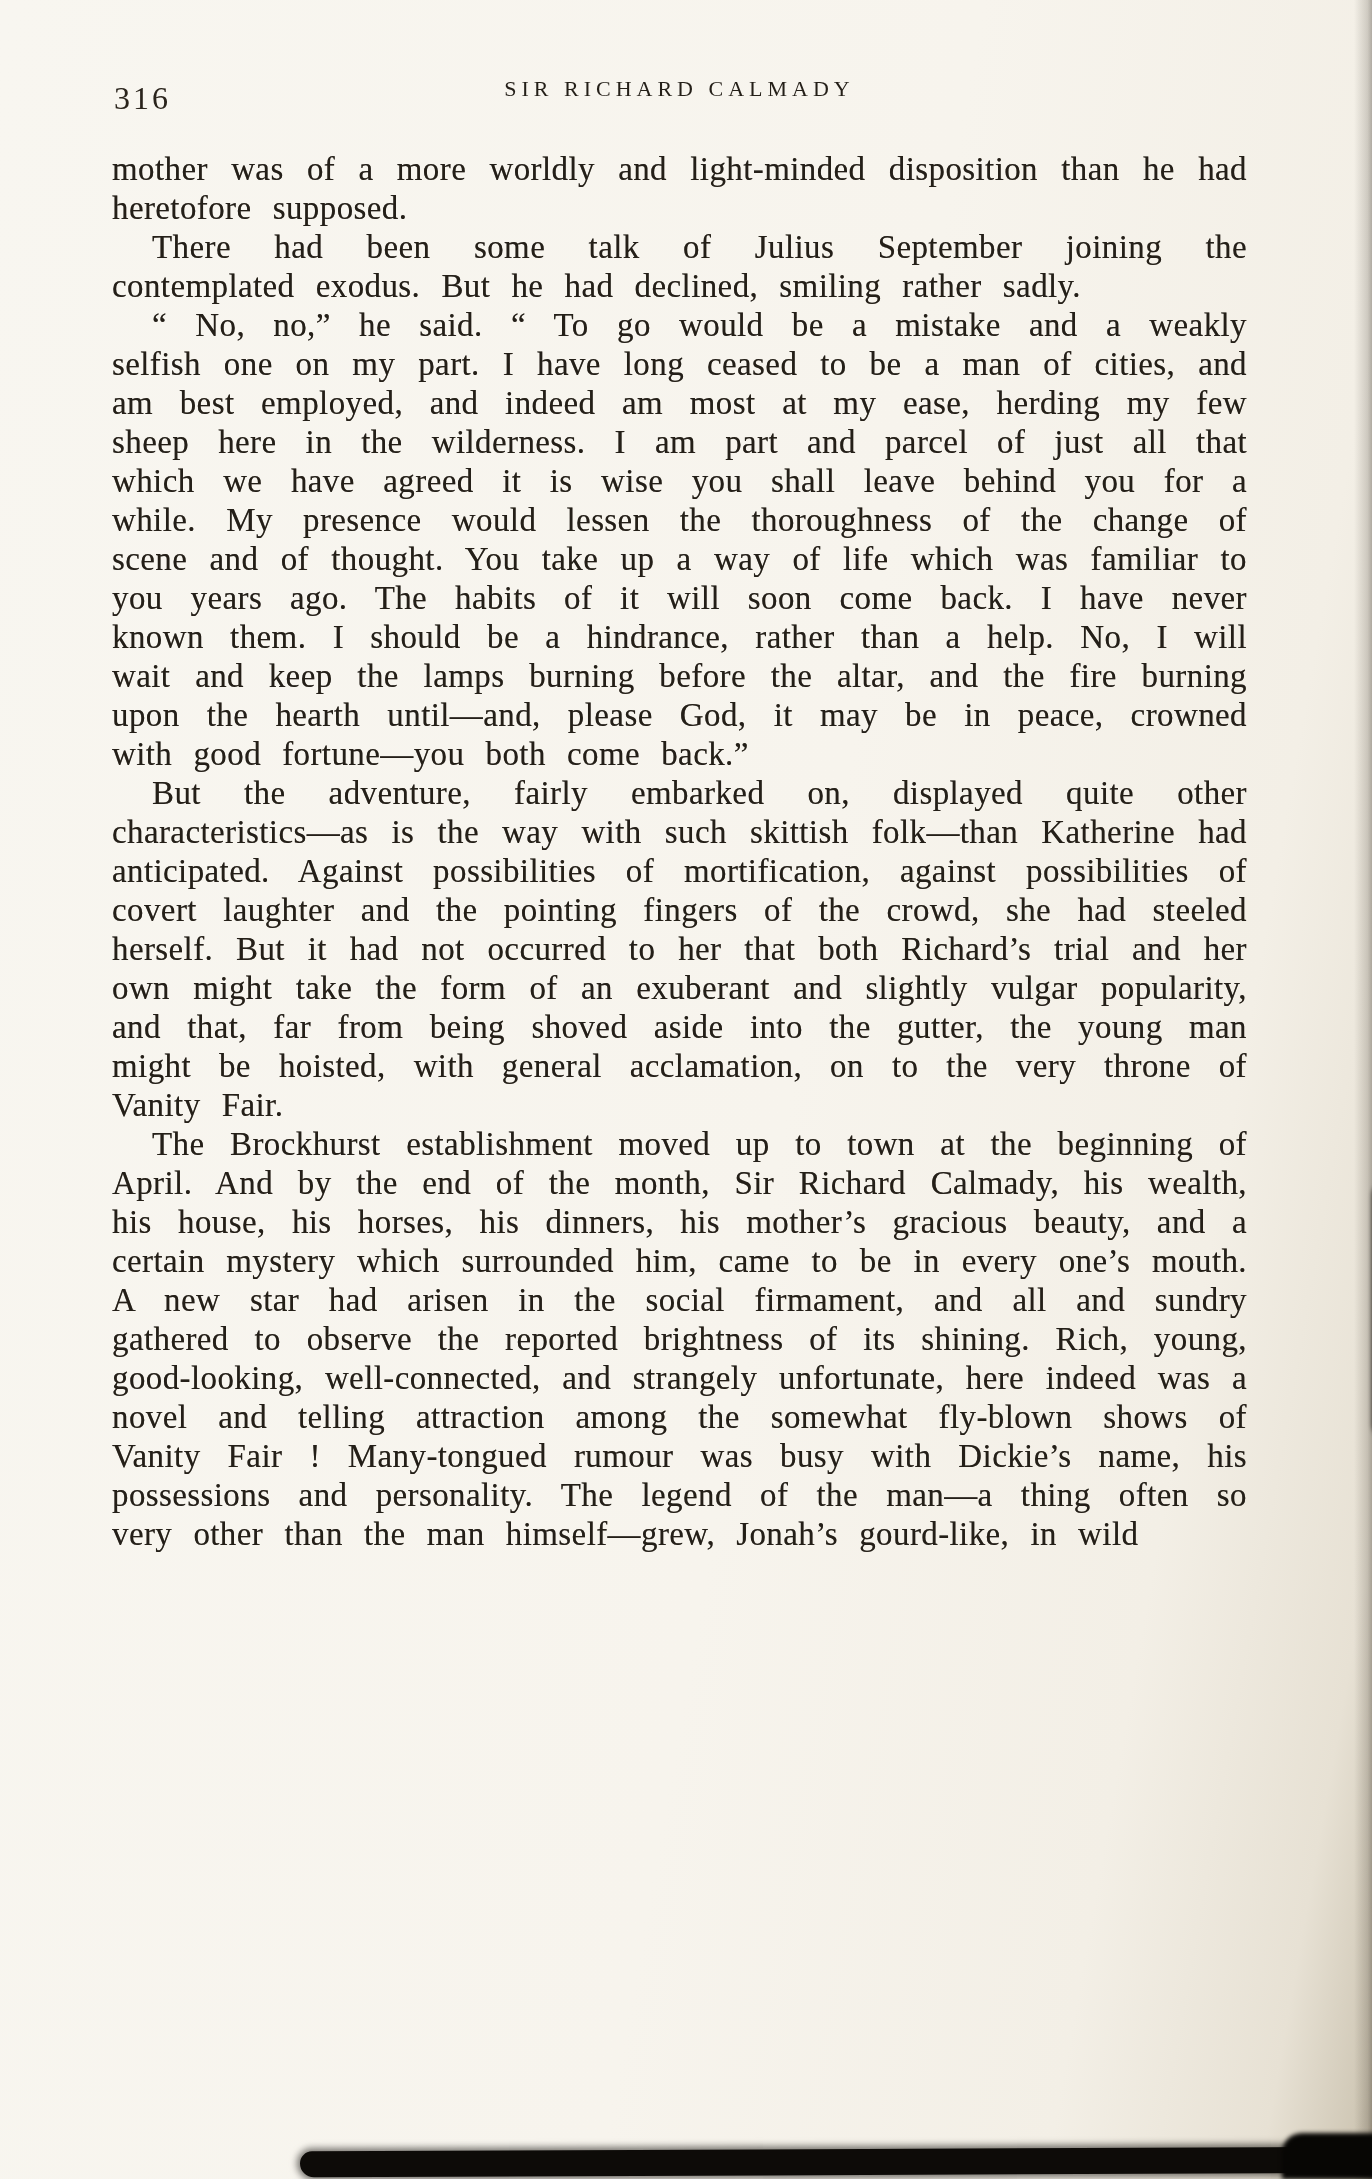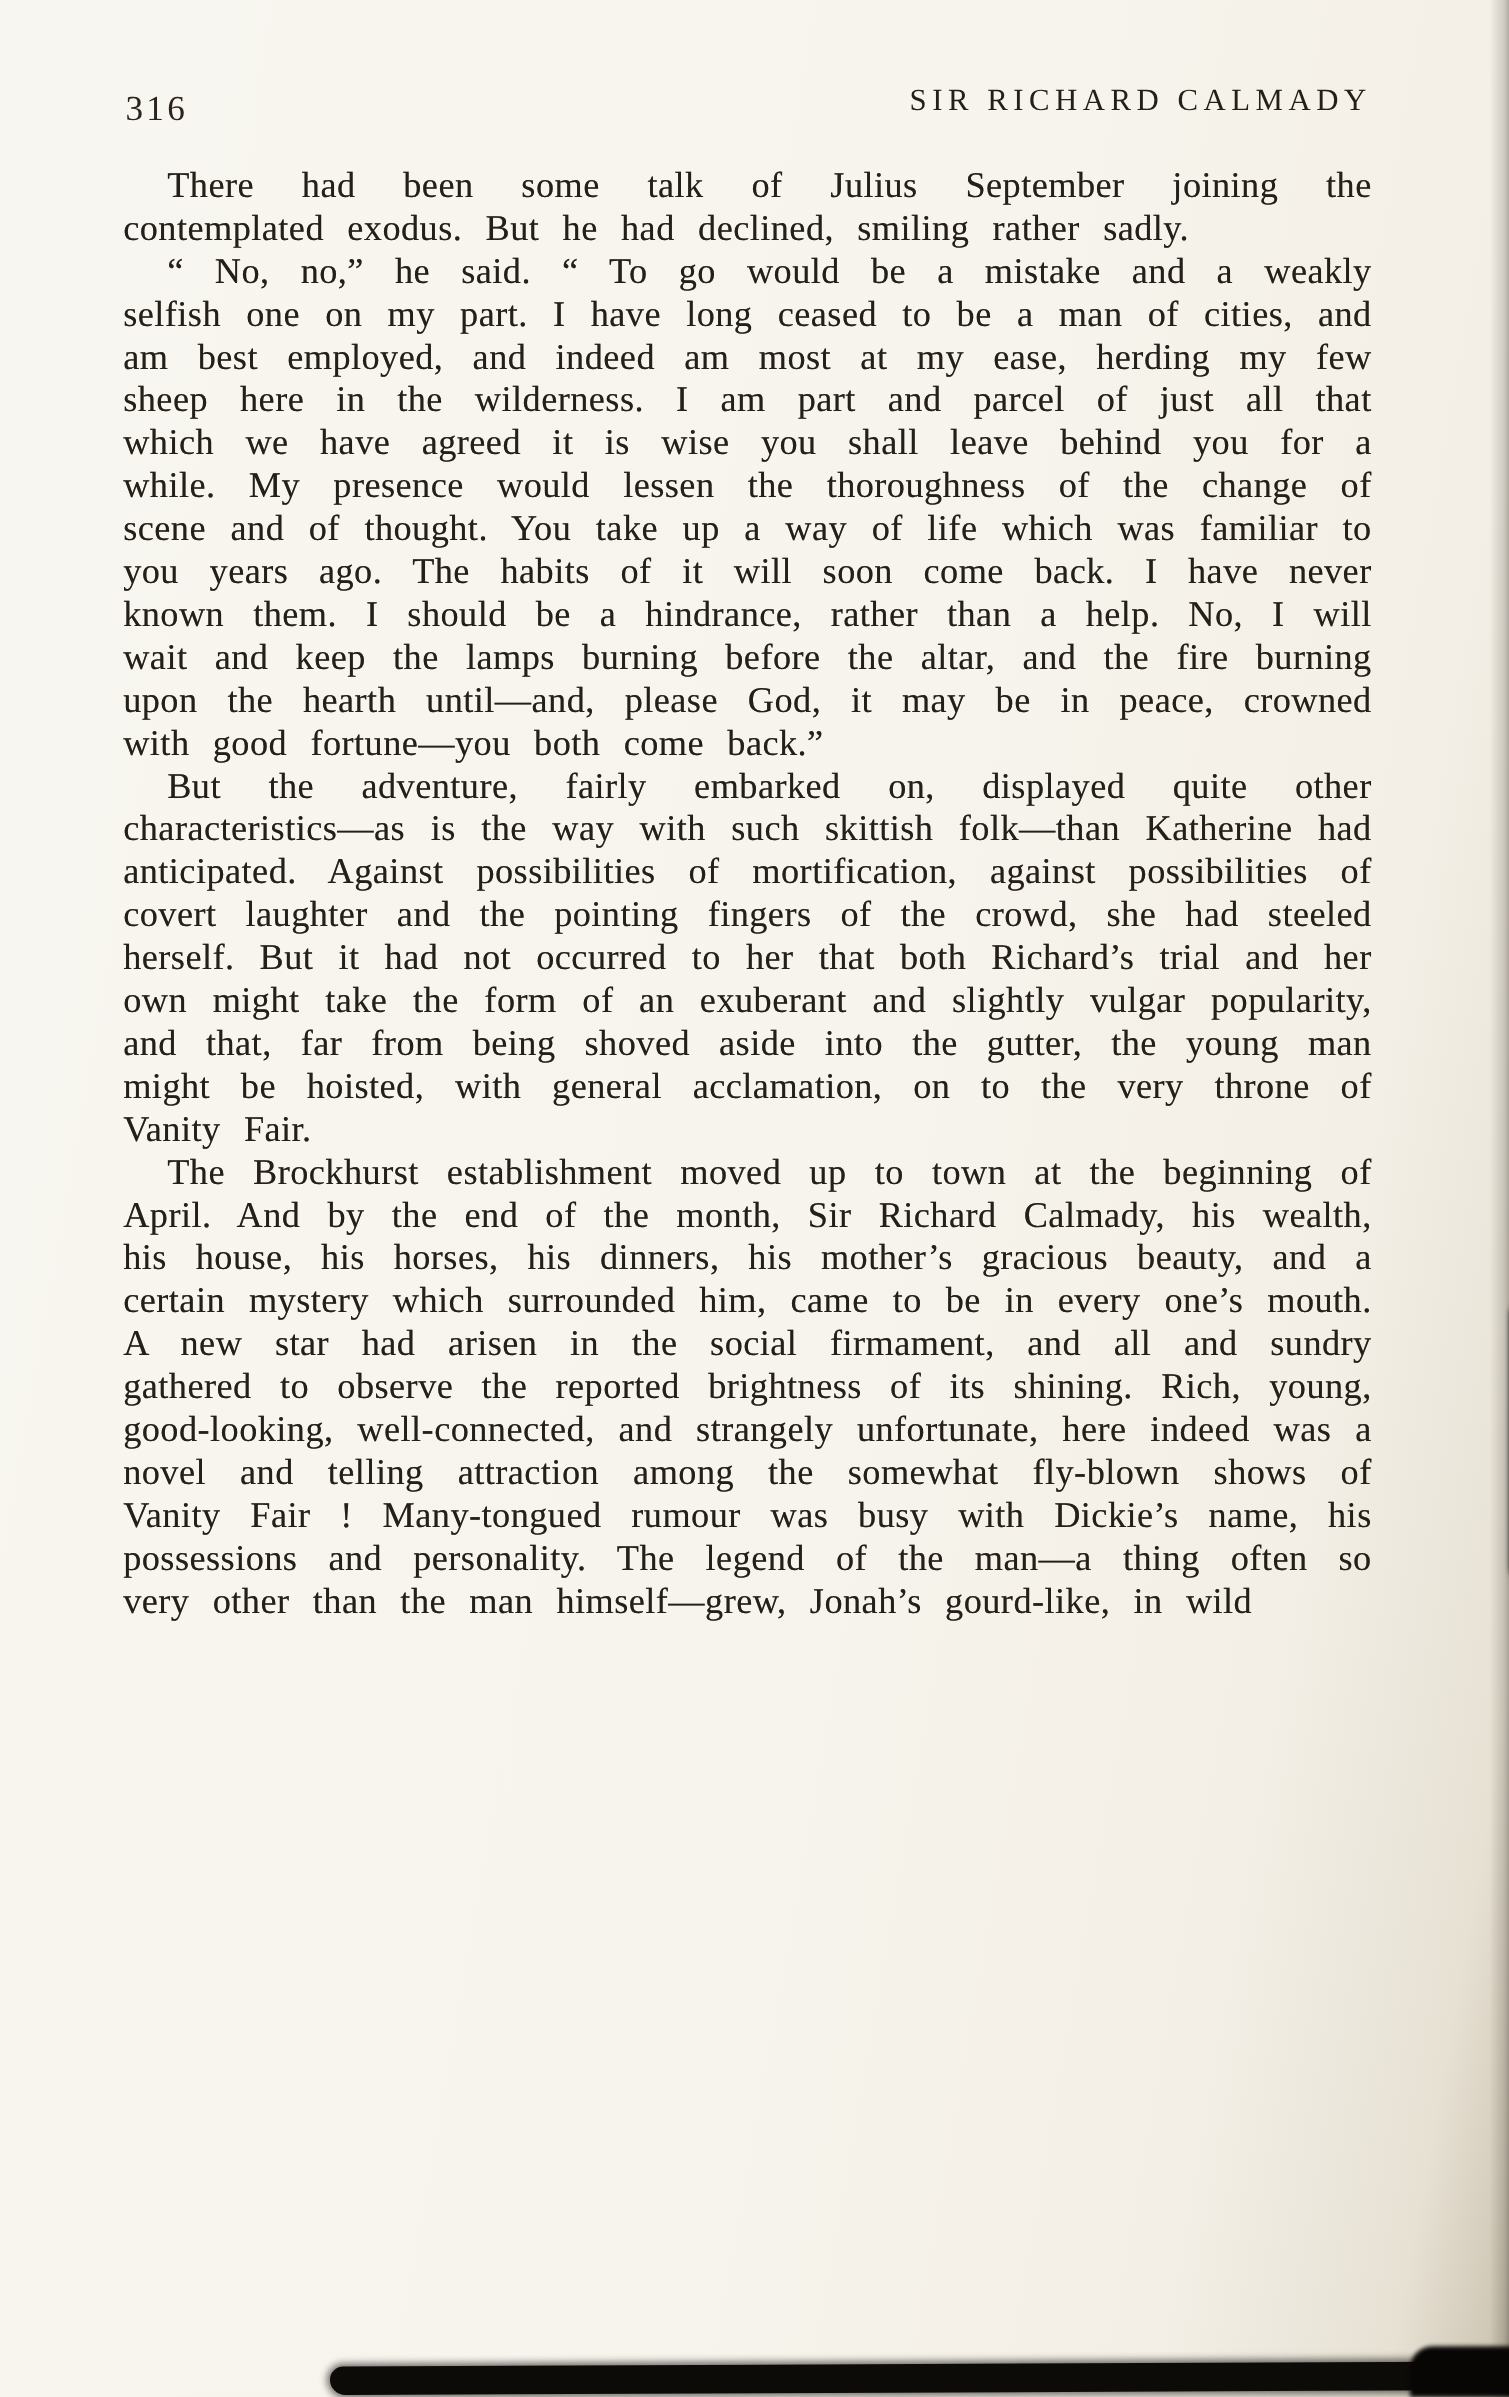--- a/index.html
+++ b/index.html
@@ -39,22 +39,22 @@
   .page-number {
     position: absolute;
     left: 2px;
     top: 4px;
     font-size: 32px;
     letter-spacing: 3px;
     color: #2a241c;
   }
   .running-title {
     margin: 0;
-    text-align: right;
-    font-size: 28px;
+    text-align: center;
+    font-size: 22px;
     font-weight: 400;
     letter-spacing: 5px;
     color: #241f18;
     white-space: nowrap;
   }
 
   
   .page-body {
     position: absolute;
     top: 150px;
@@ -137,20 +137,21 @@
 <body>
 
 <div class="scan-page">
 
   <div class="page-header">
     <span class="page-number">316</span>
     <h1 class="running-title">SIR RICHARD CALMADY</h1>
   </div>
 
   <div class="page-body">
+    <p class="para">mother was of a more worldly and light-minded disposition than he had heretofore supposed.</p>
     <p class="para indent">There had been some talk of Julius September joining the contemplated exodus.  But he had declined, smiling rather sadly.</p>
     <p class="para indent">“ No, no,” he said.  “ To go would be a mistake and a weakly selfish one on my part.  I have long ceased to be a man of cities, and am best employed, and indeed am most at my ease, herding my few sheep here in the wilderness.  I am part and parcel of just all that which we have agreed it is wise you shall leave behind you for a while.  My presence would lessen the thoroughness of the change of scene and of thought.  You take up a way of life which was familiar to you years ago.  The habits of it will soon come back.  I have never known them.  I should be a hindrance, rather than a help.  No, I will wait and keep the lamps burning before the altar, and the fire burning upon the hearth until—and, please God, it may be in peace, crowned with good fortune—you both come back.”</p>
     <p class="para indent">But the adventure, fairly embarked on, displayed quite other characteristics—as is the way with such skittish folk—than Katherine had anticipated.  Against possibilities of mortification, against possibilities of covert laughter and the pointing fingers of the crowd, she had steeled herself.  But it had not occurred to her that both Richard’s trial and her own might take the form of an exuberant and slightly vulgar popularity, and that, far from being shoved aside into the gutter, the young man might be hoisted, with general acclamation, on to the very throne of Vanity Fair.</p>
     <p class="para indent">The Brockhurst establishment moved up to town at the beginning of April.  And by the end of the month, Sir Richard Calmady, his wealth, his house, his horses, his dinners, his mother’s gracious beauty, and a certain mystery which surrounded him, came to be in every one’s mouth.  A new star had arisen in the social firmament, and all and sundry gathered to observe the reported brightness of its shining.  Rich, young, good-looking, well-connected, and strangely unfortunate, here indeed was a novel and telling attraction among the somewhat fly-blown shows of Vanity Fair !  Many-tongued rumour was busy with Dickie’s name, his possessions and personality.  The legend of the man—a thing often so very other than the man himself—grew, Jonah’s gourd-like, in wild</p>
   </div>
 
   <div class="scan-edge-shadow"></div>
   <div class="scan-edge-notch-top"></div>
   <div class="scan-edge-notch-mid"></div>
   <div class="scan-bottom-smudge"></div>

